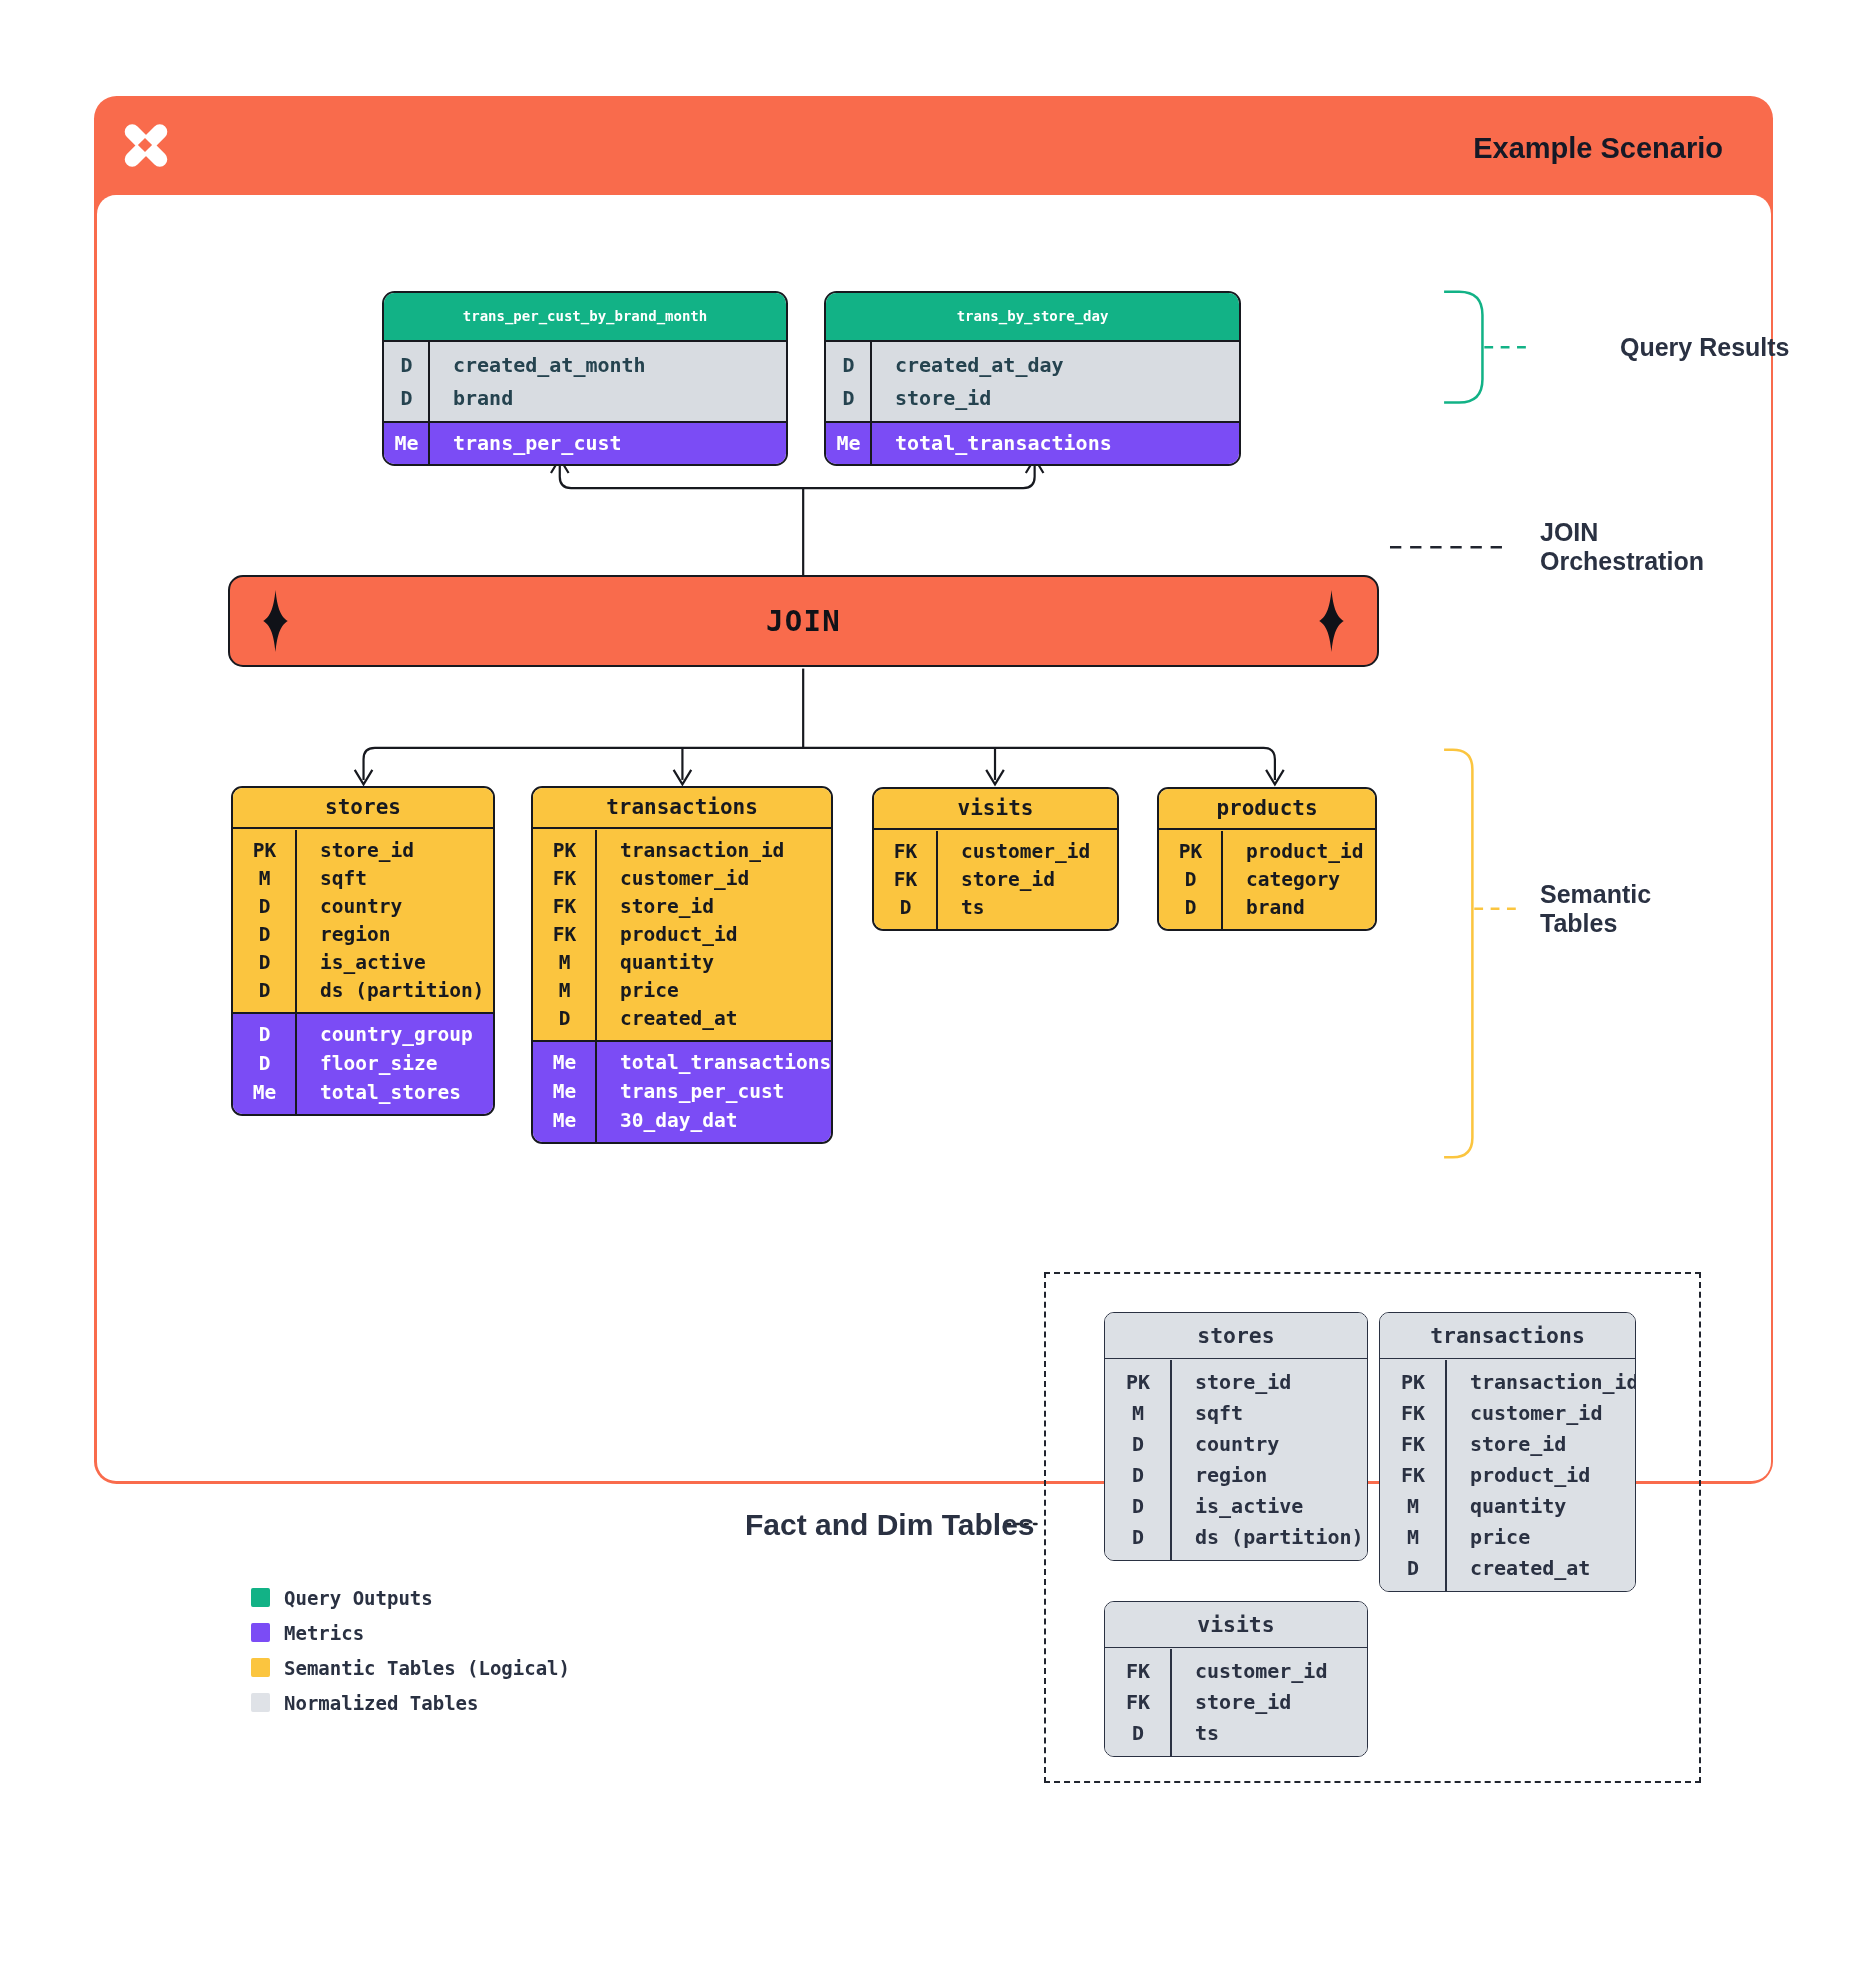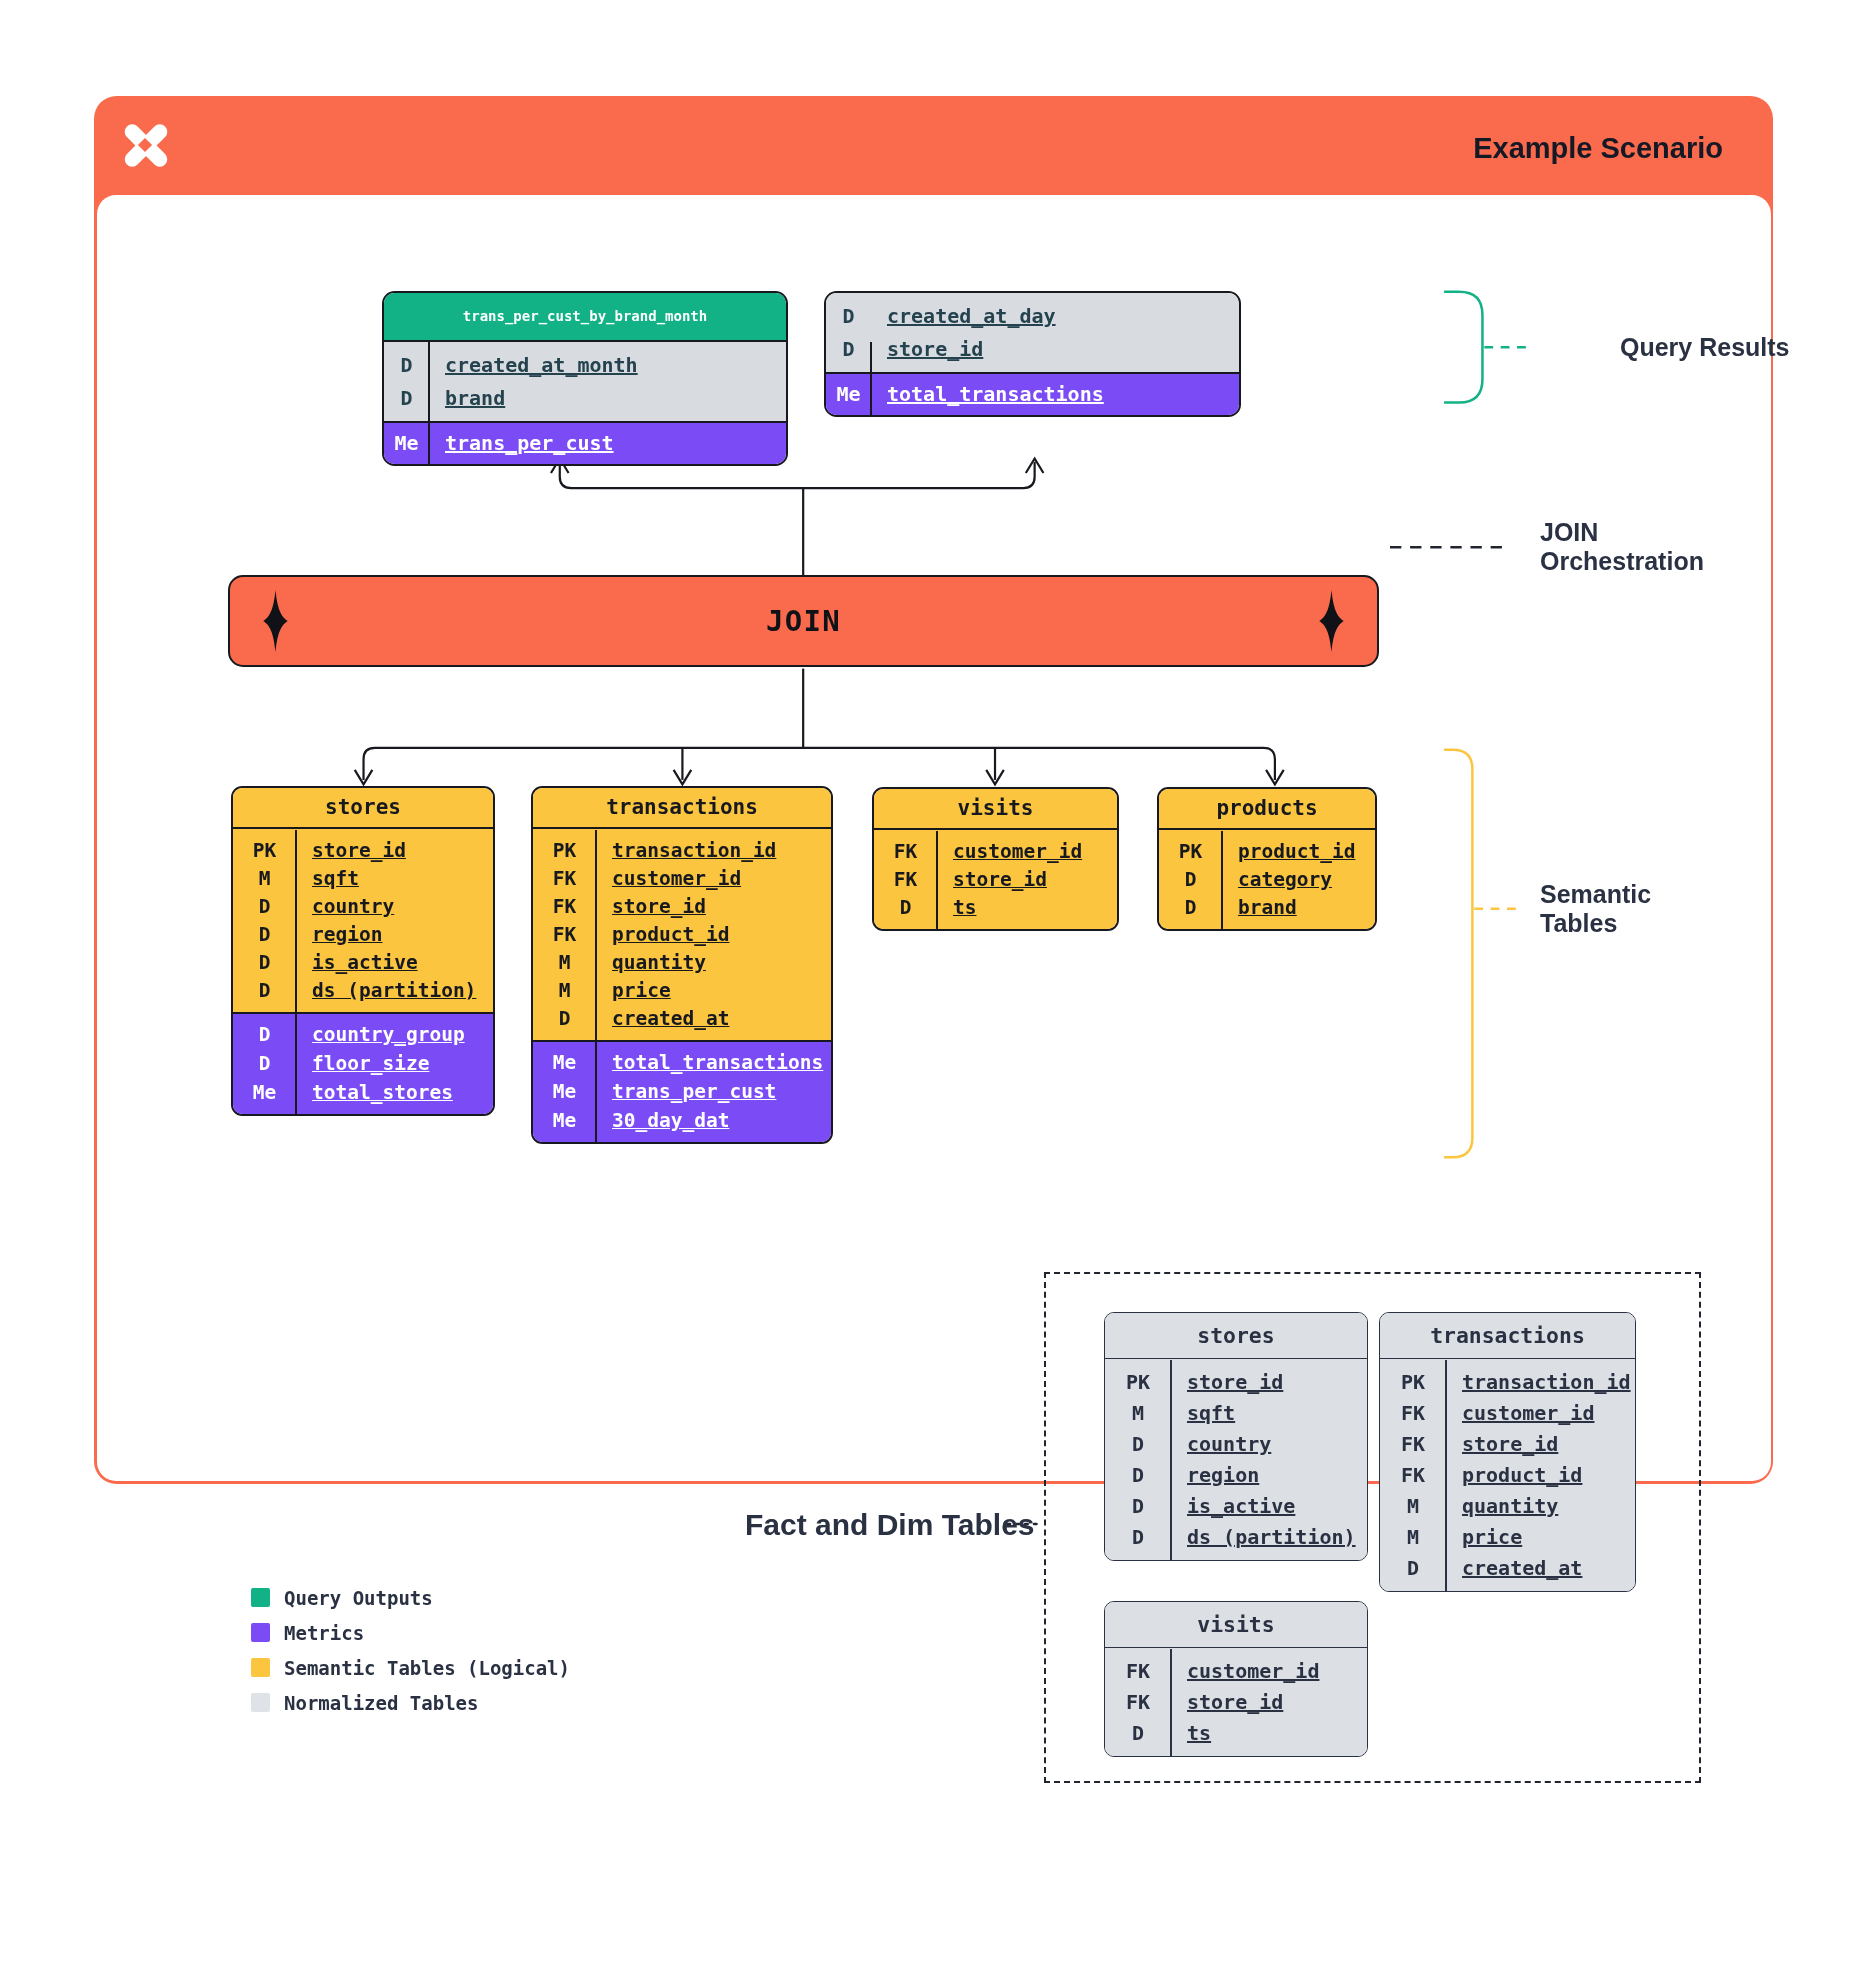--- a/index.html
+++ b/index.html
@@ -25,21 +25,21 @@
         font-weight:700;font-size:29px;color:#151926;}
 
   
   .tbl{position:absolute;border:2.5px solid var(--line);border-radius:12.6px;overflow:hidden;
        box-sizing:border-box;background:#fff;}
   .tbl-title{text-align:center;font-weight:700;border-bottom:2.5px solid var(--line);}
   .sec{position:relative;}
   .sec + .sec{border-top:2.5px solid var(--line);}
   .row{display:flex;align-items:center;}
   .key{flex:0 0 var(--kw,44px);text-align:center;font-weight:700;}
-  .fname{padding-left:16px;font-weight:700;white-space:nowrap;text-decoration:underline;}
+  .fname{padding-left:24px;font-weight:700;white-space:nowrap;}
   .vline{position:absolute;width:2.5px;background:var(--line);bottom:0;left:calc(var(--kw,44px) - 1.3px);}
 
   
   .result{--kw:45px;font-size:20px;}
   .result .tbl-title{height:47px;line-height:47px;background:var(--green);color:#fff;font-size:14px;}
   .result .sec.dims{background:#D8DCE1;color:var(--dimtext);padding:6.3px 0;}
   .result .sec.dims .row{height:33px;}
   .result .sec.metrics{background:var(--purple);color:#fff;padding:5px 0;}
   .result .sec.metrics .row{height:31px;}
   .result .vline{top:49px;}
@@ -150,20 +150,21 @@
     </div>
     <div class="sec metrics">
       <div class="row">
         <span class="key">Me</span>
         <span class="fname">trans_per_cust</span>
       </div>
     </div>
     <div class="vline"></div>
   </div>
 <div class="tbl result" style="left:824px;top:291px;width:417px;">
+    <div class="tbl-title">trans_by_store_day</div>
     <div class="sec dims">
       <div class="row">
         <span class="key">D</span>
         <span class="fname">created_at_day</span>
       </div>
       <div class="row">
         <span class="key">D</span>
         <span class="fname">store_id</span>
       </div>
     </div>

